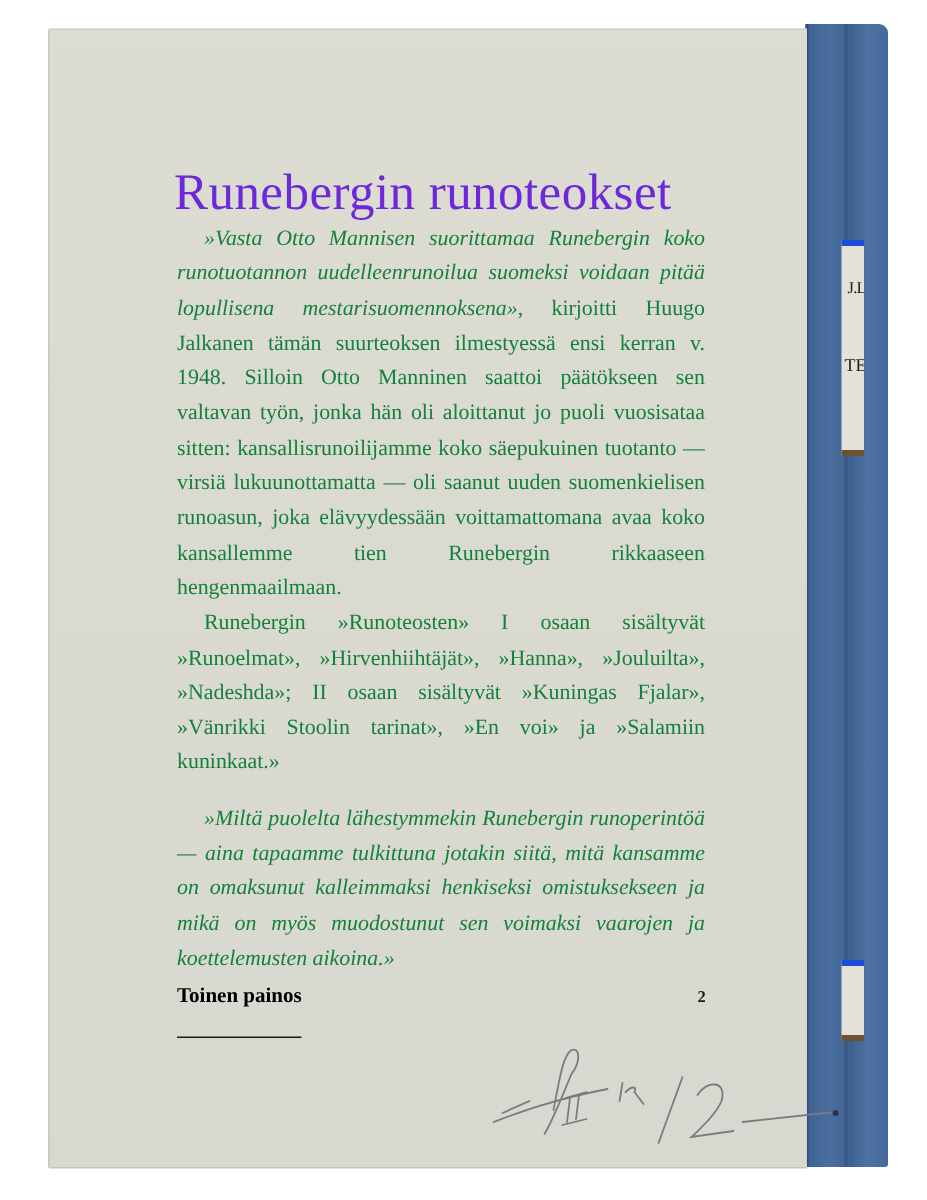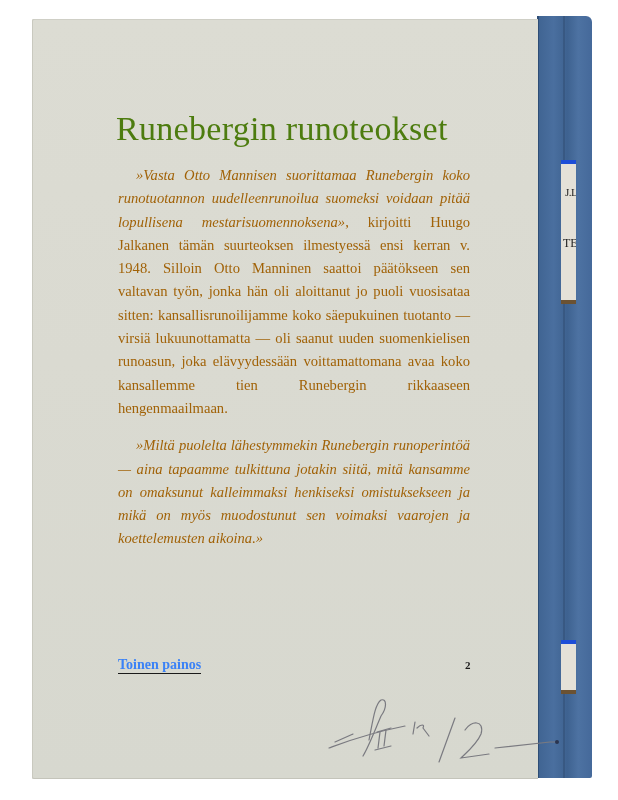--- a/index.html
+++ b/index.html
@@ -33,35 +33,35 @@
   }
   .label-top { top:160px; height:136px; }
   .label-bottom { top:640px; height:46px; }
   .label span { position:absolute; color:#1e1e1e; white-space:nowrap; font-family:"Liberation Serif", serif; }
   .lt1 { left:4px; top:22px; font-size:11px; letter-spacing:-0.5px; }
   .lt2 { left:20px; top:50px; font-size:19px; }
   .lt3 { left:2px; top:72px; font-size:12px; }
   .lb1 { left:6px; top:20px; font-size:18px;margin-top:30px; }
 
   .title {
-    position:absolute; left:116px; top:110px; font-size:34px; color:#4d7c0f;
+    position:absolute; left:116px; top:110px; font-size:34px; color:#6d28d9;
     letter-spacing:0.3px; white-space:nowrap;
   }
   .body {
-    position:absolute; left:118px; top:164px; width:352px;
-    font-size:14.6px; line-height:23.3px; color:#a16207; text-align:justify;
+    position:absolute; left:118px; top:148px; width:352px;
+    font-size:14.6px; line-height:23.3px; color:#15803d; text-align:justify;
   }
   .body p { margin:0; }
   .body p.indent { text-indent:18px; }
   .body p.gap { margin-top:14px; }
   .it { font-style:italic; }
   .sig { float:right; font-style:normal; }
   .edition {
-    position:absolute; left:118px; top:657px; font-size:14px; font-weight:bold; color:#3b82f6;
-    border-bottom:1.5px solid #1a1a1a; padding-bottom:0; white-space:nowrap;
+    position:absolute; left:118px; top:657px; font-size:14px; font-weight:bold; color:#000000;
+    border-bottom:1.5px solid #1a1a1a; padding-bottom:18px; white-space:nowrap;
   }
   .pageno {
     position:absolute; left:465px; top:659px; font-size:11px; font-weight:bold; color:#1a1a1a;
   }
   .handwriting { position:absolute; left:325px; top:690px; width:240px; height:80px; }
 </style>
 </head>
 <body>
 
 <div class="book">
@@ -77,20 +77,21 @@
   <div class="label label-bottom">
     <span class="lb1">W.S</span>
   </div>
 
   <div class="cover"></div>
 
   <div class="title">Runebergin runoteokset</div>
 
   <div class="body">
     <p class="indent"><span class="it">»Vasta Otto Mannisen suorittamaa Runebergin koko runotuotannon uudelleenrunoilua suomeksi voidaan pitää lopullisena mestarisuomennoksena»</span><span>, kirjoitti Huugo Jalkanen tämän suurteoksen ilmestyessä ensi kerran v. 1948. Silloin Otto Manninen saattoi päätökseen sen valtavan työn, jonka hän oli aloittanut jo puoli vuosisataa sitten: kansallisrunoilijamme koko säepukuinen tuotanto — virsiä lukuunottamatta — oli saanut uuden suomenkielisen runoasun, joka elävyydessään voittamattomana avaa koko kansallemme tien Runebergin rikkaaseen hengenmaailmaan.</span></p>
+    <p class="indent">Runebergin »Runoteosten» I osaan sisältyvät »Runoelmat», »Hirvenhiihtäjät», »Hanna», »Jouluilta», »Nadeshda»; II osaan sisältyvät »Kuningas Fjalar», »Vänrikki Stoolin tarinat», »En voi» ja »Salamiin kuninkaat.»</p>
     <p class="indent gap it"><span>»Miltä puolelta lähestymmekin Runebergin runoperintöä — aina tapaamme tulkittuna jotakin siitä, mitä kansamme on omaksunut kalleimmaksi henkiseksi omistuksekseen ja mikä on myös muodostunut sen voimaksi vaarojen ja koettelemusten aikoina.»</span> </p>
   </div>
 
   <div class="edition">Toinen painos</div>
   <div class="pageno">2</div>
 
   <svg class="handwriting" viewBox="0 0 240 80">
     <g fill="none" stroke="#7a7a80" stroke-width="1.2" stroke-linecap="round">
       <path d="M10 52 L28 44"></path>
       <path d="M4 58 C20 52 40 44 80 36"></path>

